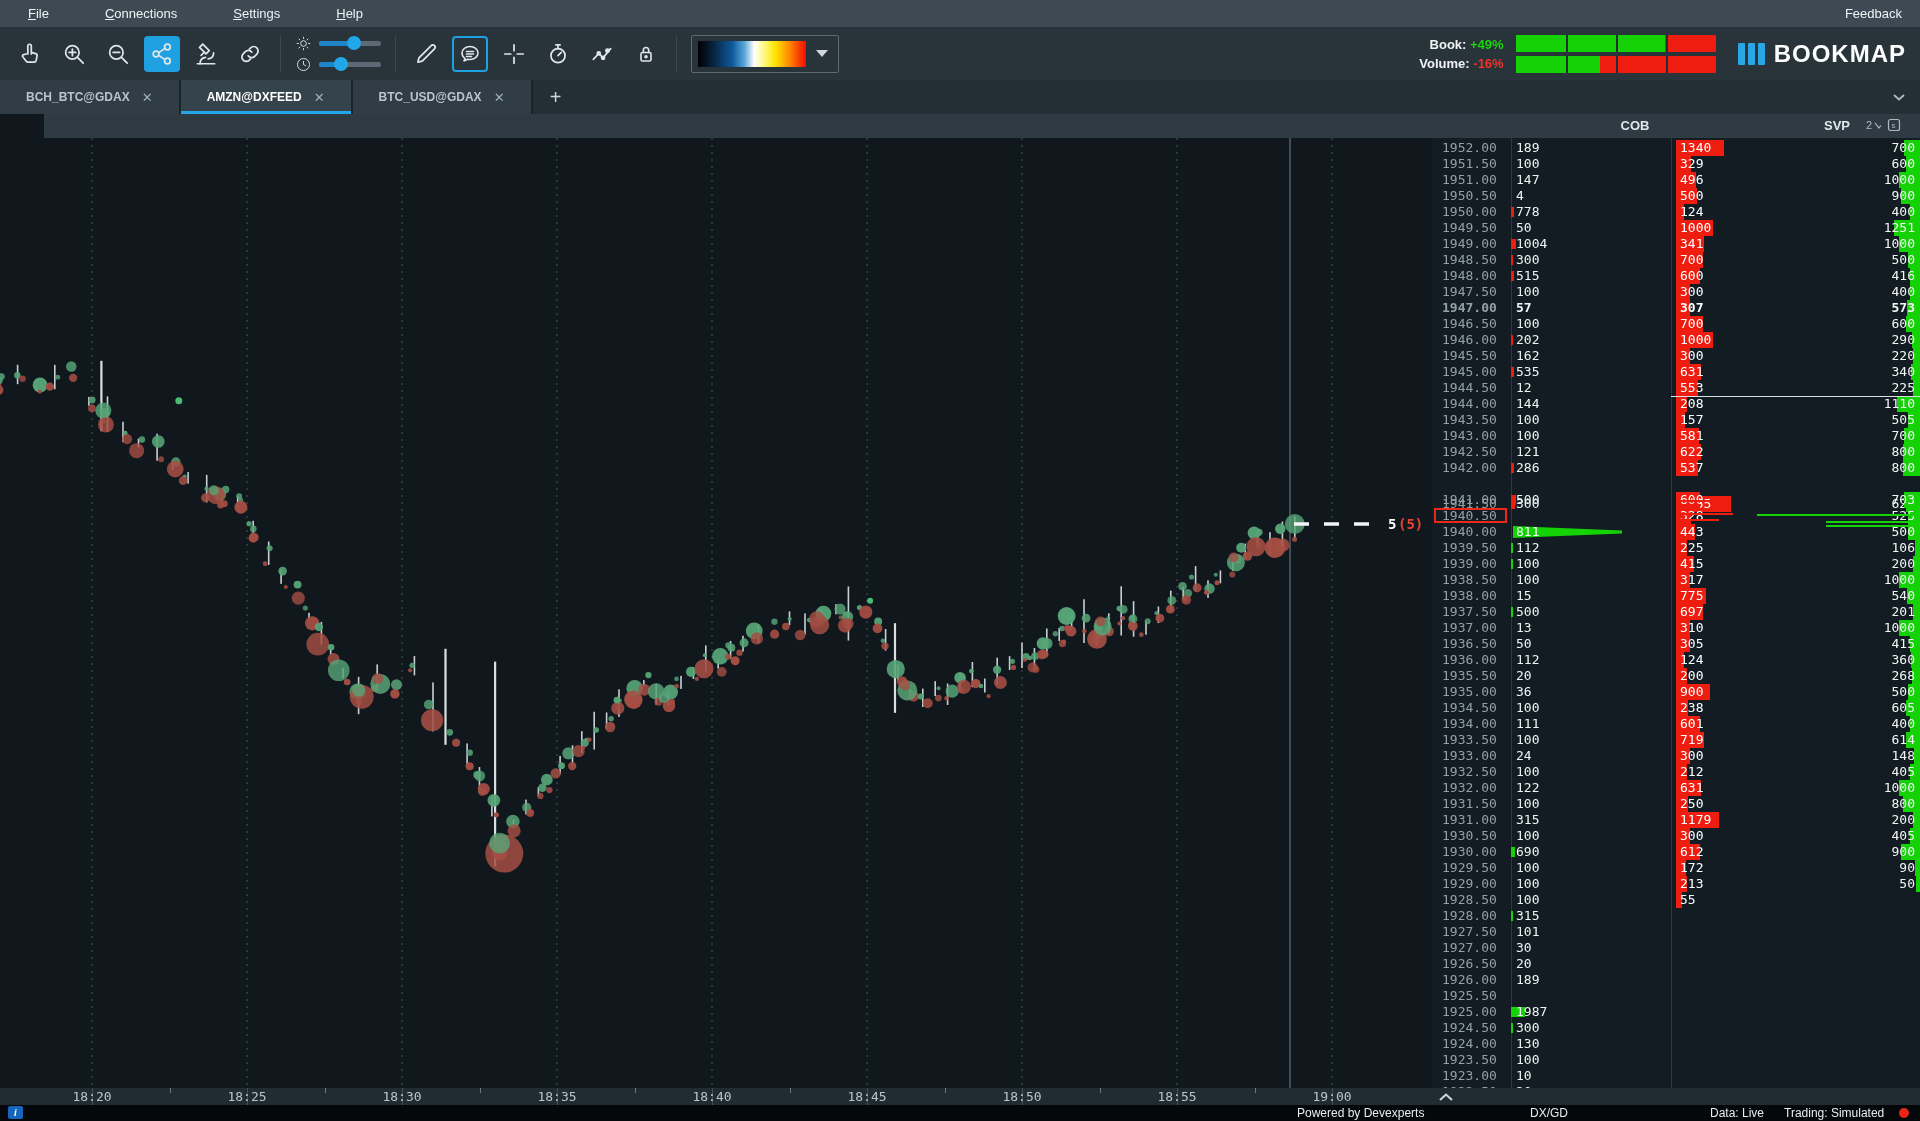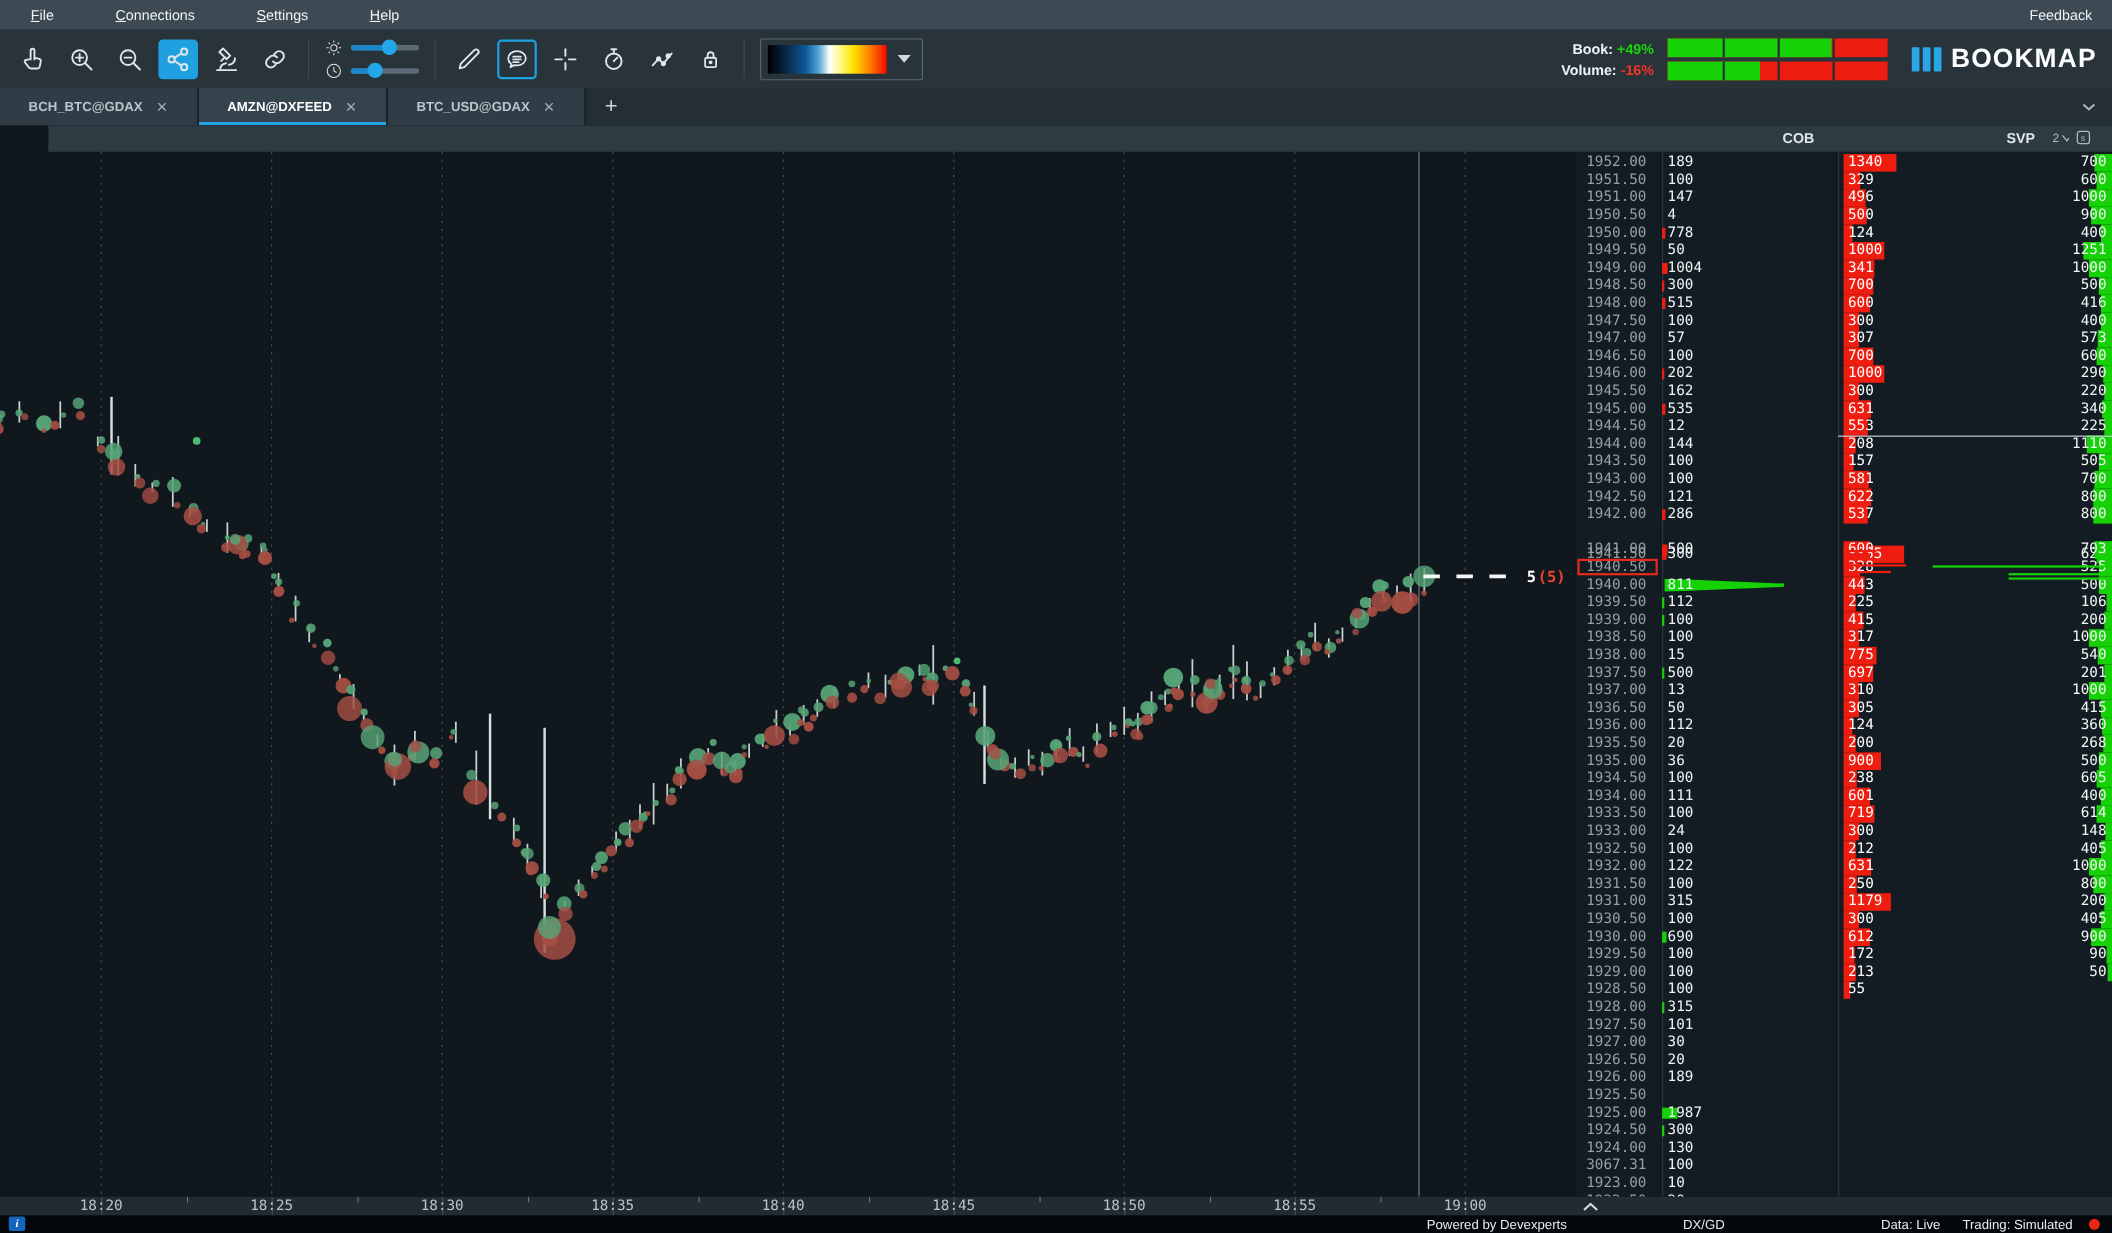--- a/index.html
+++ b/index.html
@@ -752,21 +752,21 @@
         <div class="buynum">416</div>
       </div>
       <div class="lrow" style="top: 170px;">
         <div class="price">1947.50</div>
         <div class="cobn">100</div>
         <div class="sellbar" style="width: 13.9px;"></div>
         <div class="sellnum">300</div>
         <div class="buybar" style="width: 10.2px;"></div>
         <div class="buynum">400</div>
       </div>
-      <div class="lrow" style="top: 186px;">
+      <div class="lrow" style="top: 186px; font-weight: bold;">
         <div class="price">1947.00</div>
         <div class="cobn">57</div>
         <div class="sellbar" style="width: 14.131px;"></div>
         <div class="sellnum">307</div>
         <div class="buybar" style="width: 13.314px;"></div>
         <div class="buynum">573</div>
       </div>
       <div class="lrow" style="top: 202px;">
         <div class="price">1946.50</div>
         <div class="cobn">100</div>
@@ -1103,21 +1103,21 @@
       <div class="lrow" style="top: 906px;">
         <div class="price">1924.50</div>
         <div class="mark" style="width: 2px; background: rgb(20, 210, 6);"></div>
         <div class="cobn">300</div>
       </div>
       <div class="lrow" style="top: 922px;">
         <div class="price">1924.00</div>
         <div class="cobn">130</div>
       </div>
       <div class="lrow" style="top: 938px;">
-        <div class="price">3067.31</div>
+        <div class="price">1923.50</div>
         <div class="cobn">100</div>
       </div>
       <div class="lrow" style="top: 954px;">
         <div class="price">1923.00</div>
         <div class="cobn">10</div>
       </div>
       <div class="lrow" style="top: 970px;">
         <div class="price">1922.50</div>
         <div class="cobn">20</div>
       </div>

